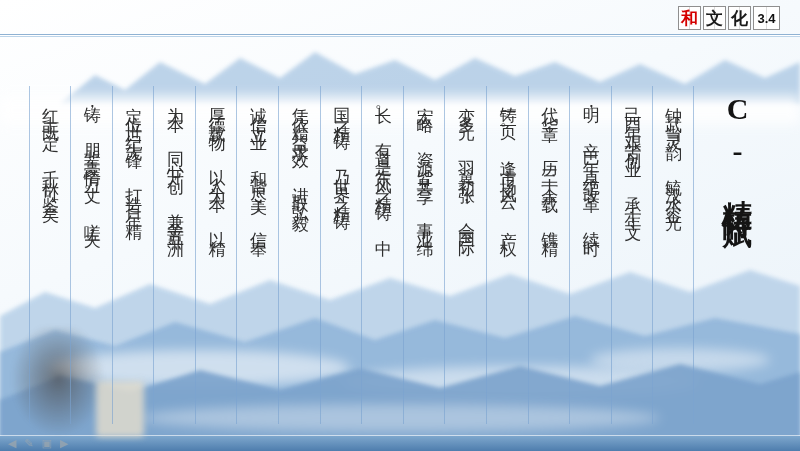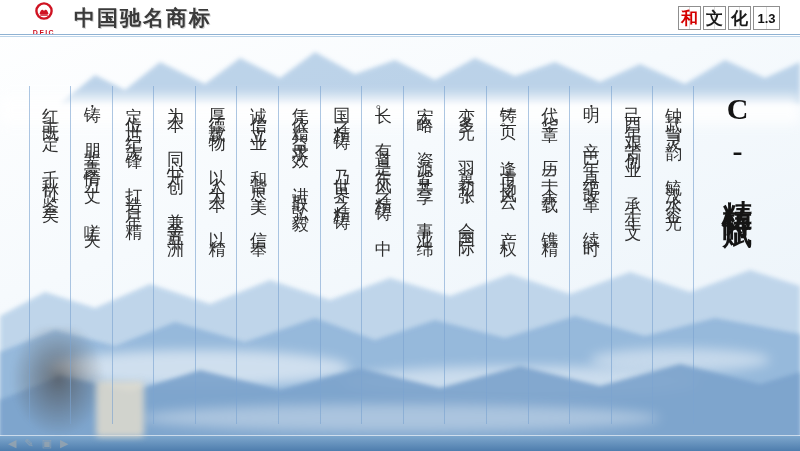--- a/index.html
+++ b/index.html
@@ -79,38 +79,27 @@
     <ellipse cx="400" cy="418" rx="260" ry="14" fill="#ffffff" opacity="0.35" filter="url(#b2)"></ellipse>
     <rect x="0" y="436" width="800" height="15" fill="url(#gb)"></rect>
     <rect x="0" y="435" width="800" height="1" fill="#ffffff" opacity="0.6"></rect>
   </svg>
 
   <div class="statue">
     <div class="statue-body"></div>
     <div class="statue-base"></div>
   </div>
 
-  <div class="header">
-    <div class="logo">
-      <svg width="30" height="23" viewBox="0 0 30 23">
-        <circle cx="15" cy="9" r="7.6" fill="#ffffff" stroke="#cf1322" stroke-width="2.4"></circle>
-        <path d="M10.5,12 C11.6,7.5 13.6,6.6 15,9 C16.4,6.6 18.4,7.5 19.5,12 Z" fill="#cf1322"></path>
-        <rect x="11" y="12.2" width="8" height="1.6" rx="0.8" fill="#cf1322"></rect>
-      </svg>
-      <div class="logo-text">DFIC</div>
-    </div>
-    <div class="tm">中国驰名商标</div>
-  </div>
   <div class="header-rule"></div>
 
   <div class="brand">
     <div class="bcell red">和</div>
     <div class="bcell">文</div>
     <div class="bcell">化</div>
-    <div class="bcell num">1.3</div>
+    <div class="bcell num">3.4</div>
   </div>
 
   <div class="title-v">C-精铸赋</div>
 
   <div class="poem">
     <div class="col">钟武当灵韵，毓汉水容光。</div>
     <div class="col">己酉年艰苦创业，承千年文</div>
     <div class="col">明，辛巳年卓绝改革，续时</div>
     <div class="col">代华章。历三十余载，镌精</div>
     <div class="col">铸一页。逢市场风云，产权</div>

